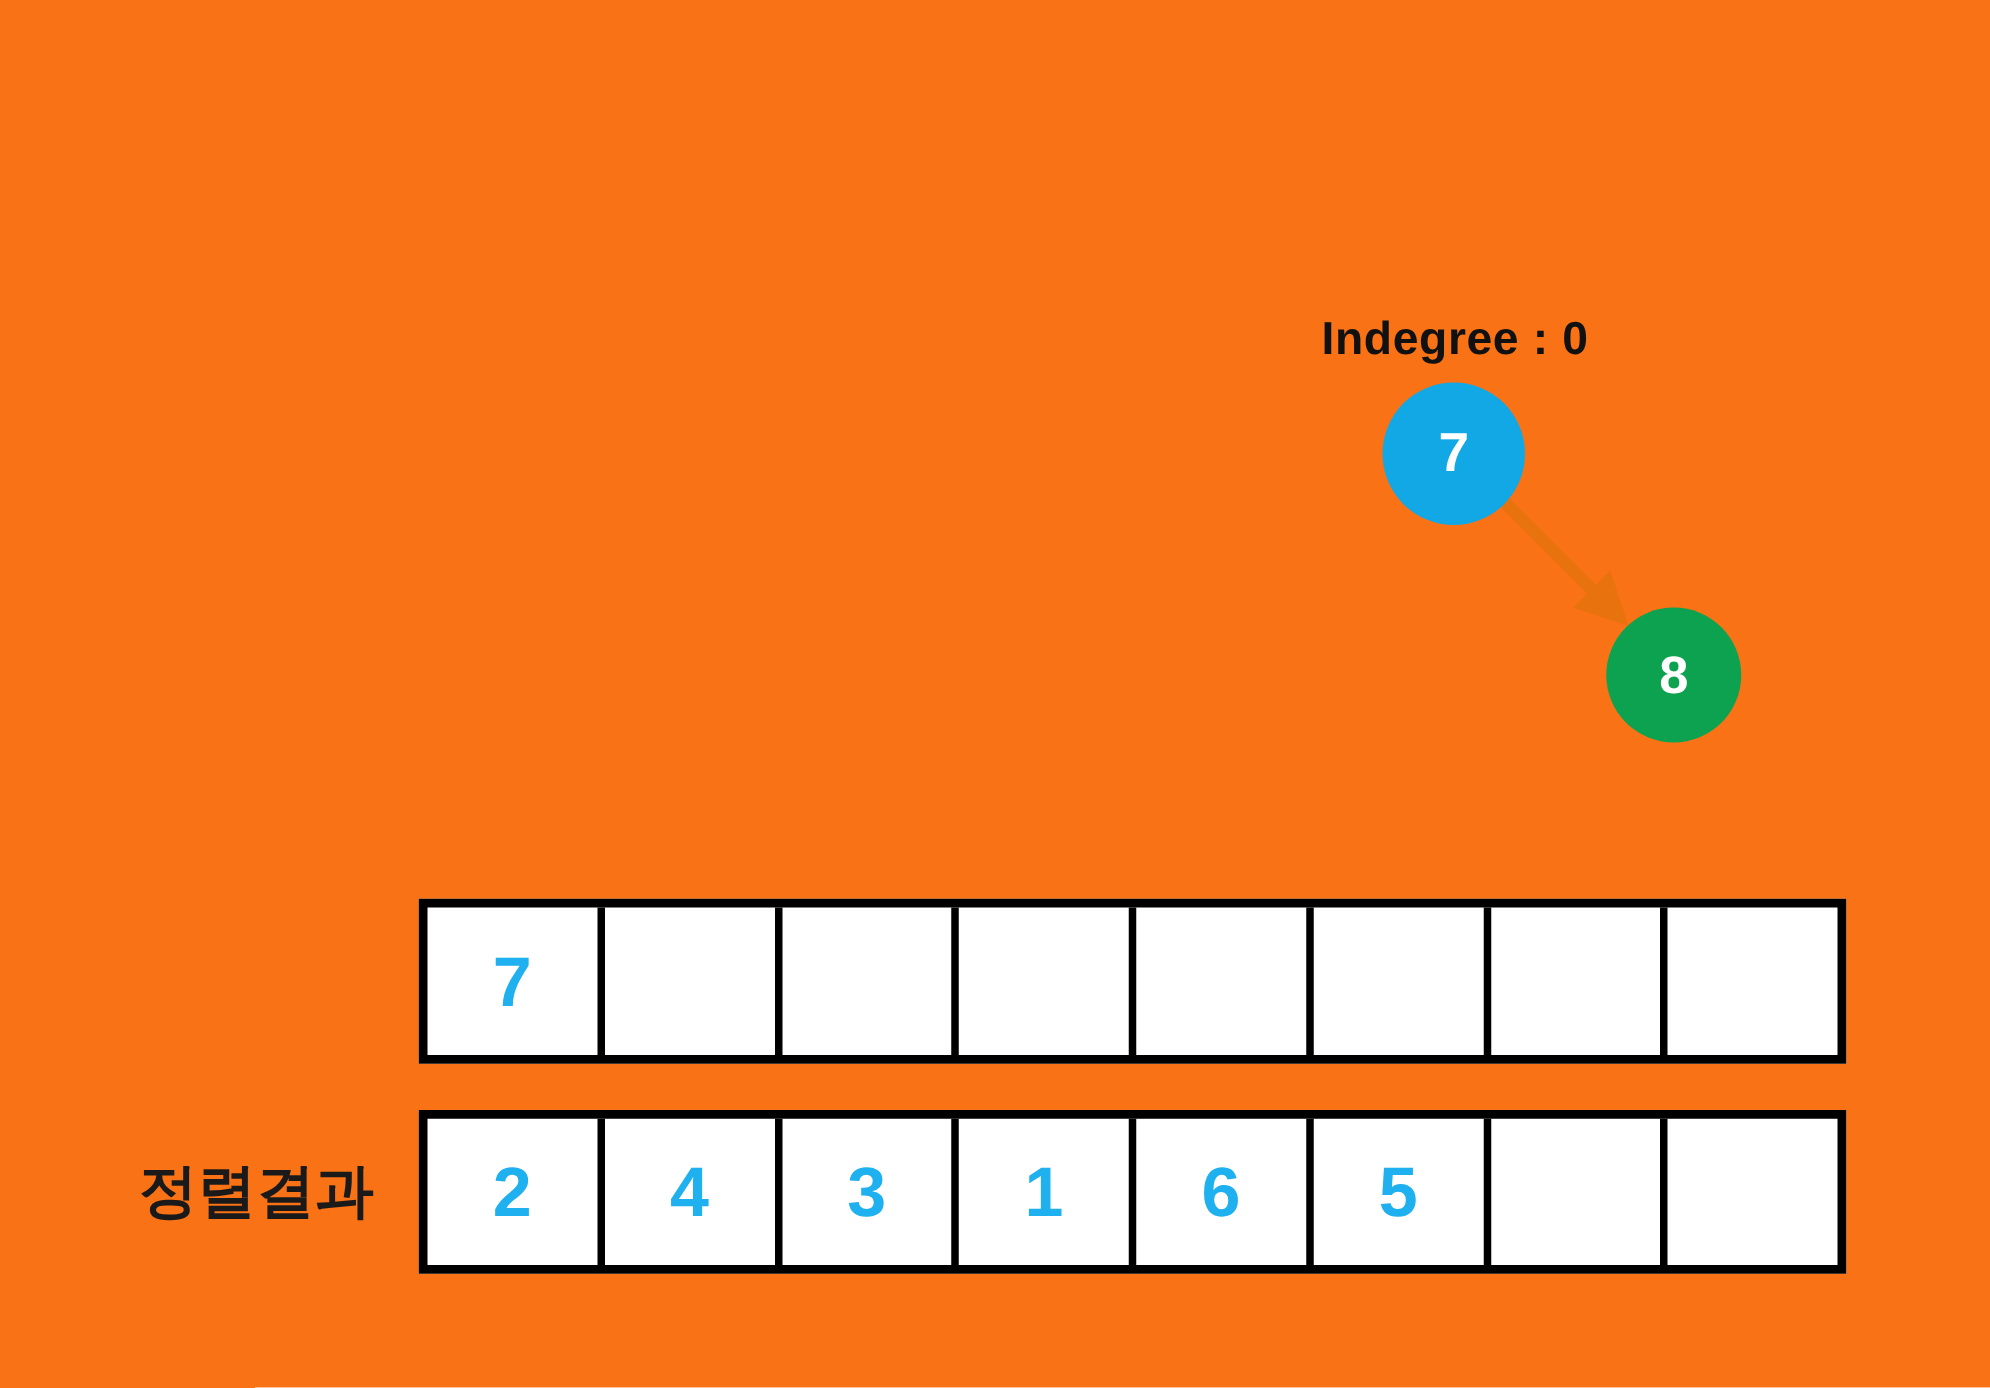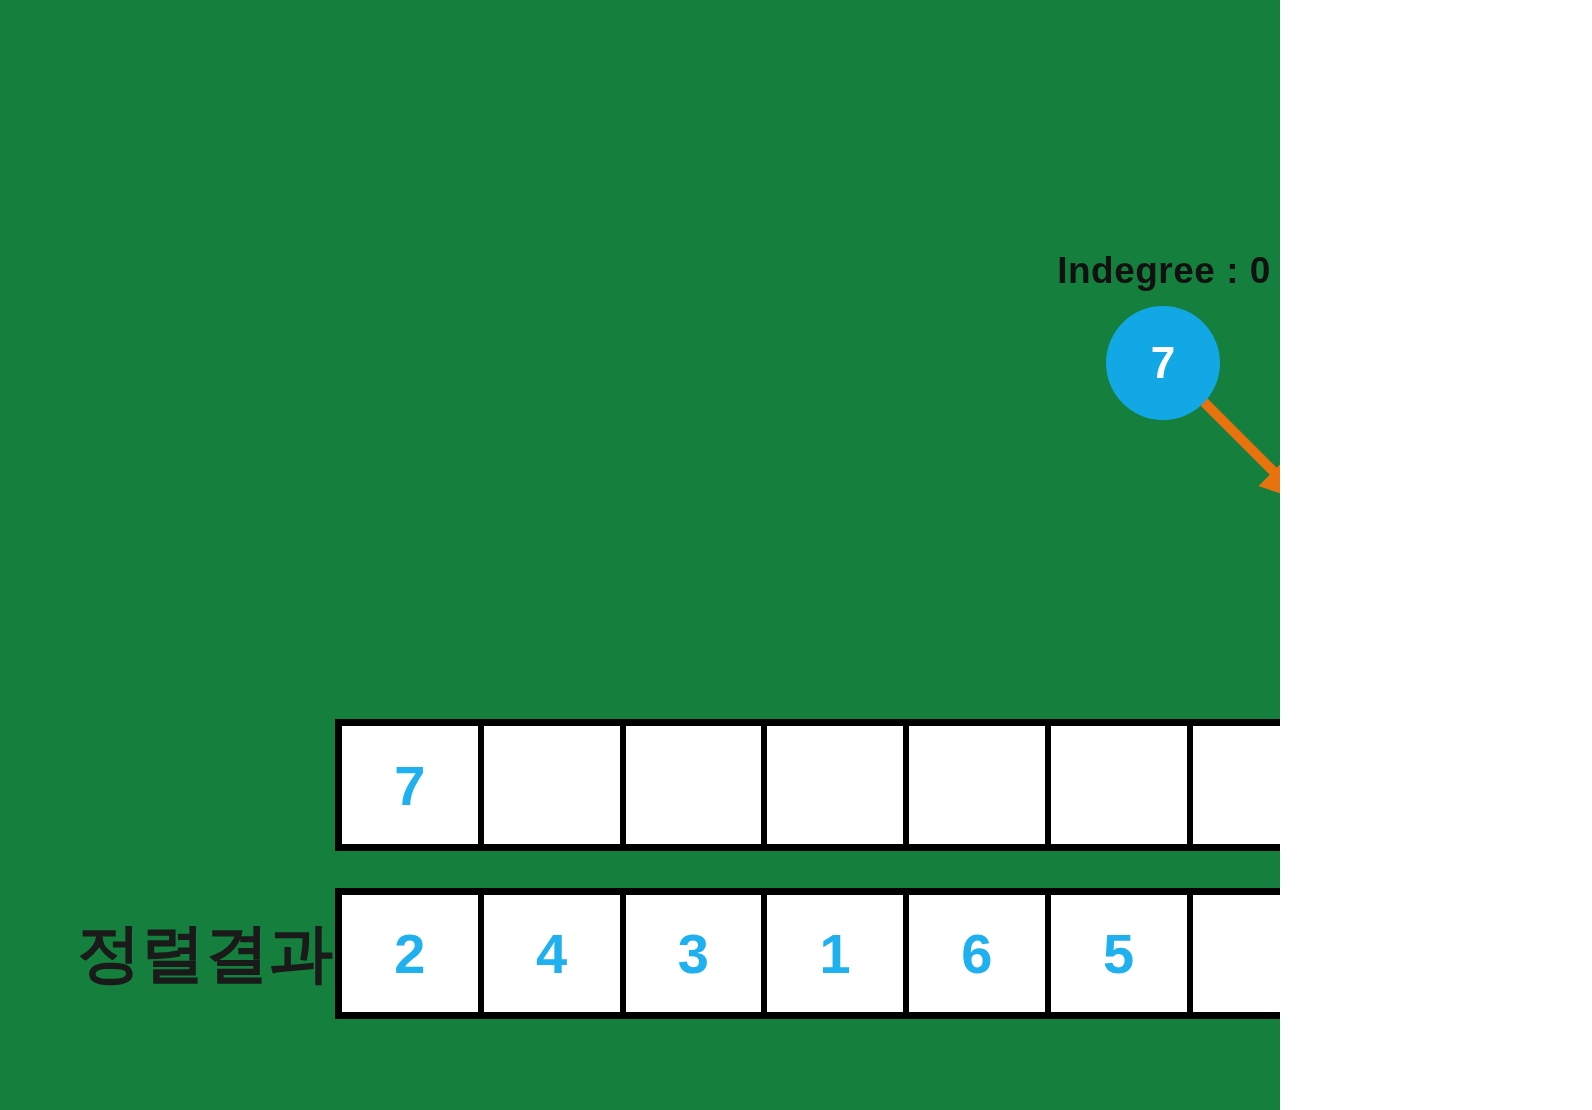--- a/index.html
+++ b/index.html
@@ -1,21 +1,21 @@
 <!DOCTYPE html>
 <html><head>
 <meta charset="utf-8">
 <style>
   * { margin: 0; padding: 0; box-sizing: border-box; }
   html, body { background: #ffffff; }
   .canvas {
     position: relative;
-    width: 1280px;
+    width: 1592px;
     height: 1110px;
-    background: #15803d;
+    background: #f97316;
     overflow: hidden;
     font-family: "Liberation Sans", "DejaVu Sans", sans-serif;
   }
 
   
   .indegree-label {
     position: absolute;
     left: 1014px;
     top: 250px;
     width: 300px;
@@ -80,21 +80,21 @@
   .row-label {
     position: absolute;
     display: flex;
     align-items: center;
     justify-content: center;
     color: #1a1a1a;
     font-weight: 700;
     white-space: nowrap;
   }
   .label-queue  { left: 55px; top: 719px; width: 300px; height: 132px; font-size: 54px; }
-  .label-result { left: 50px; top: 888px; width: 310px; height: 131px; font-size: 64px; }
+  .label-result { left: 50px; top: 888px; width: 310px; height: 131px; font-size: 47px; }
 </style>
 </head>
 <body>
 
 <div class="canvas">
 
   <div class="indegree-label">Indegree : 0</div>
 
   <svg class="edge-svg" viewBox="0 0 1592 1110" xmlns="http://www.w3.org/2000/svg">
     <defs>

